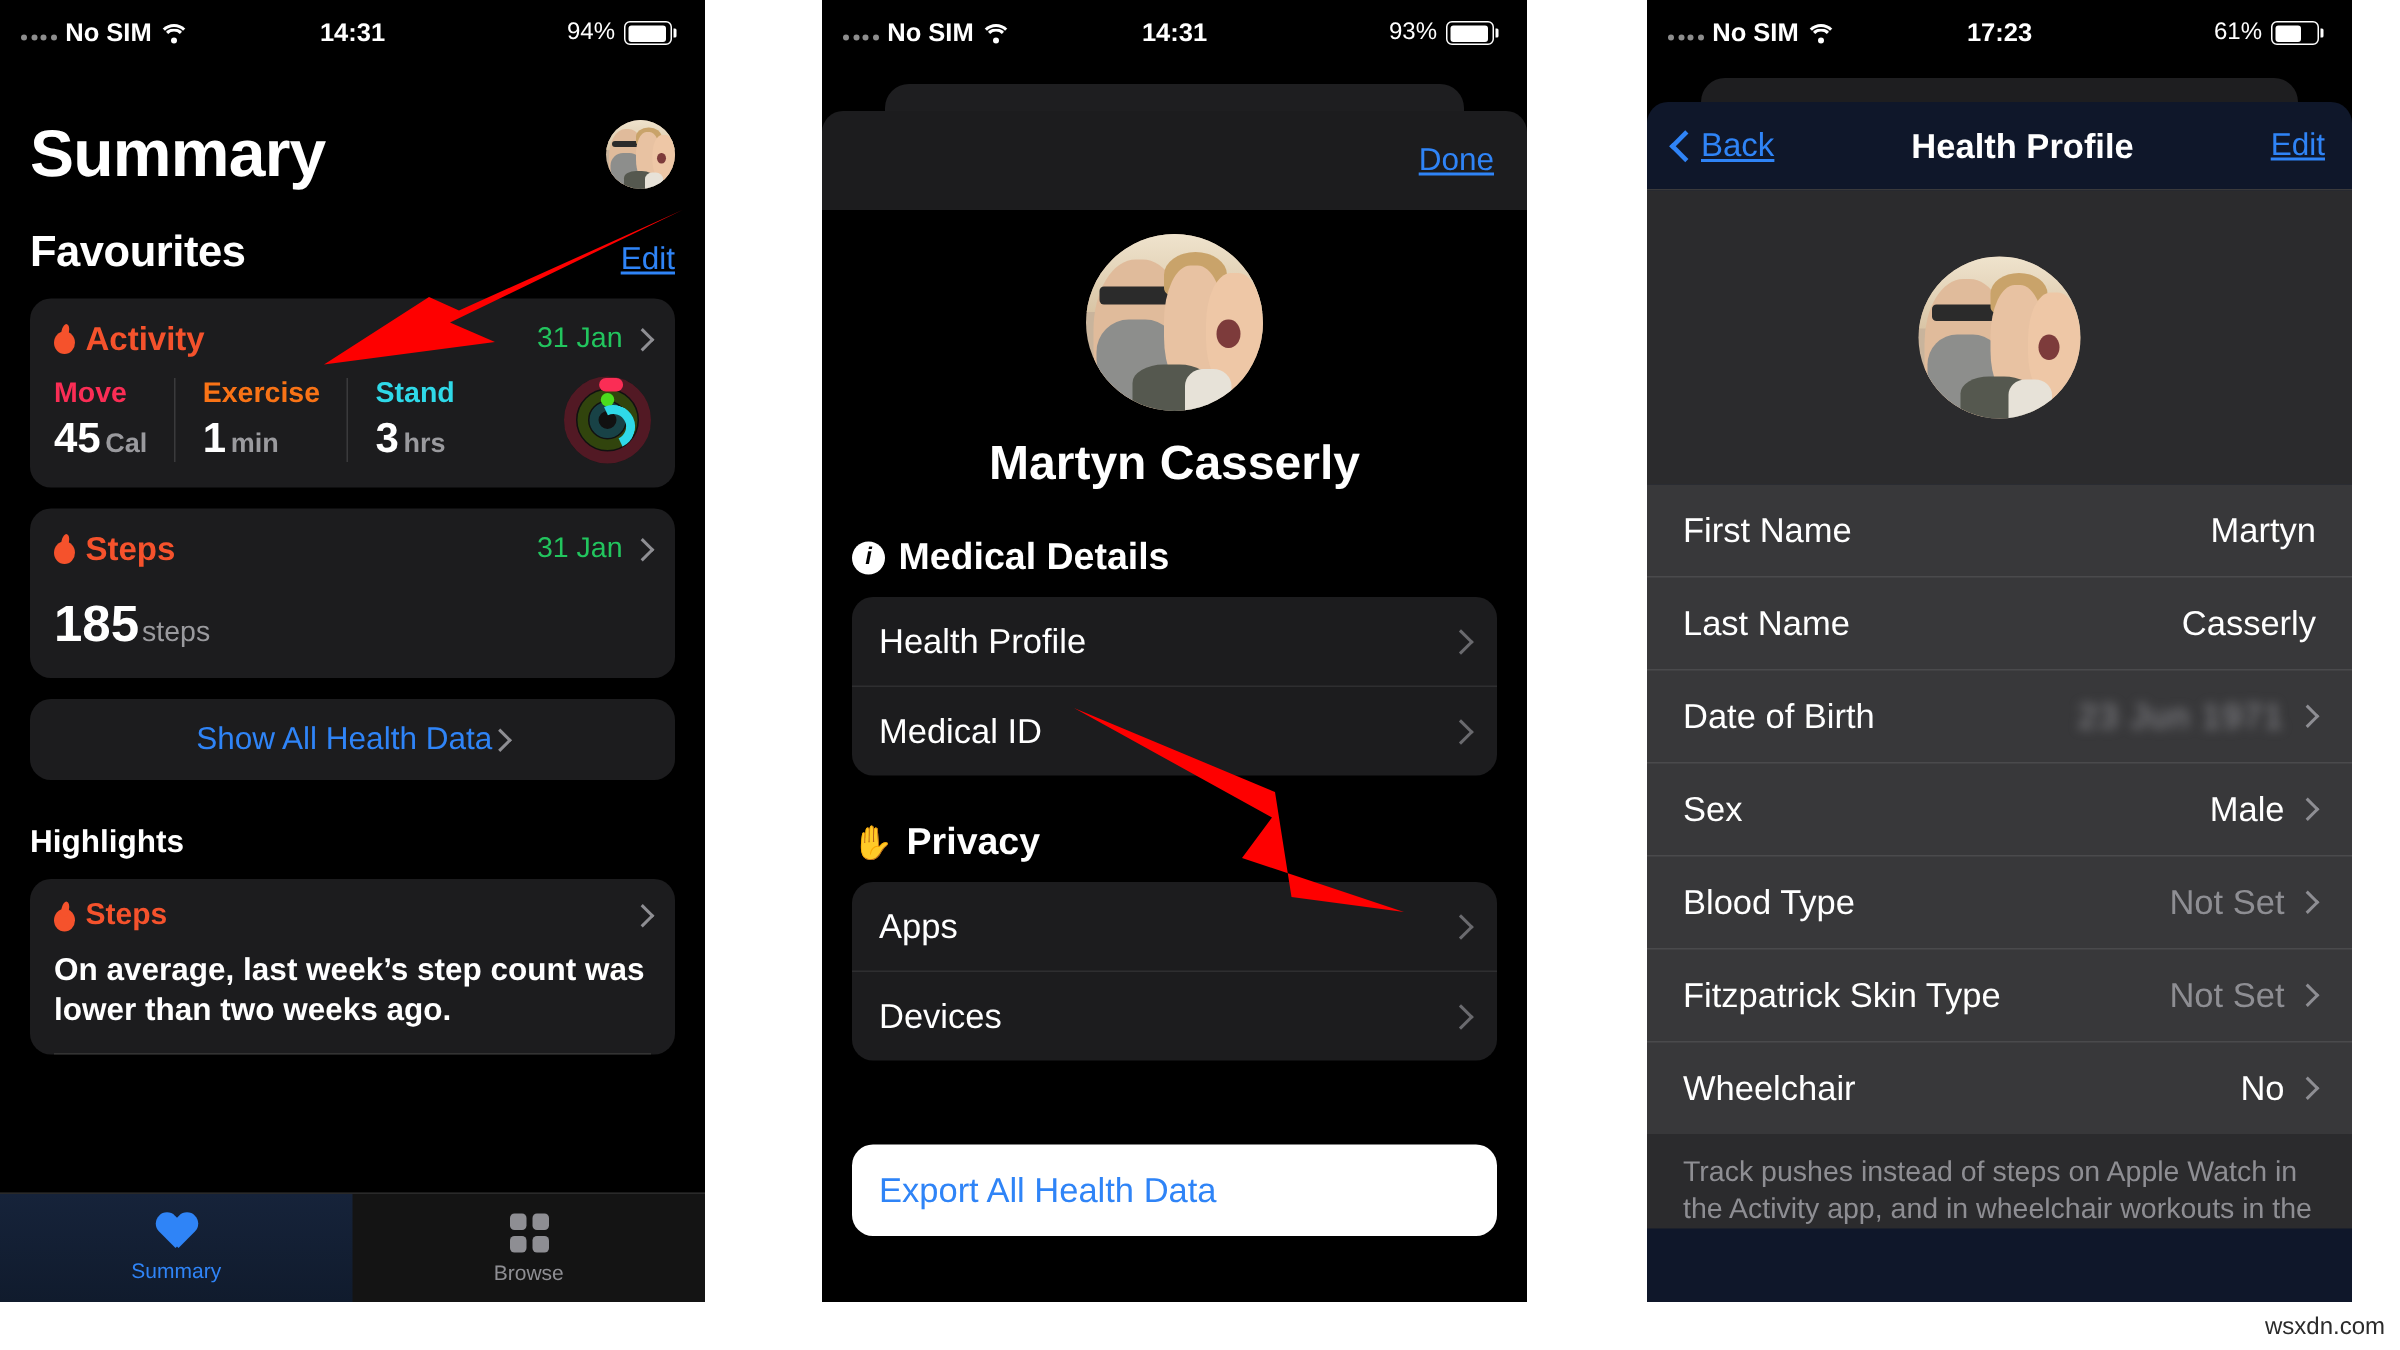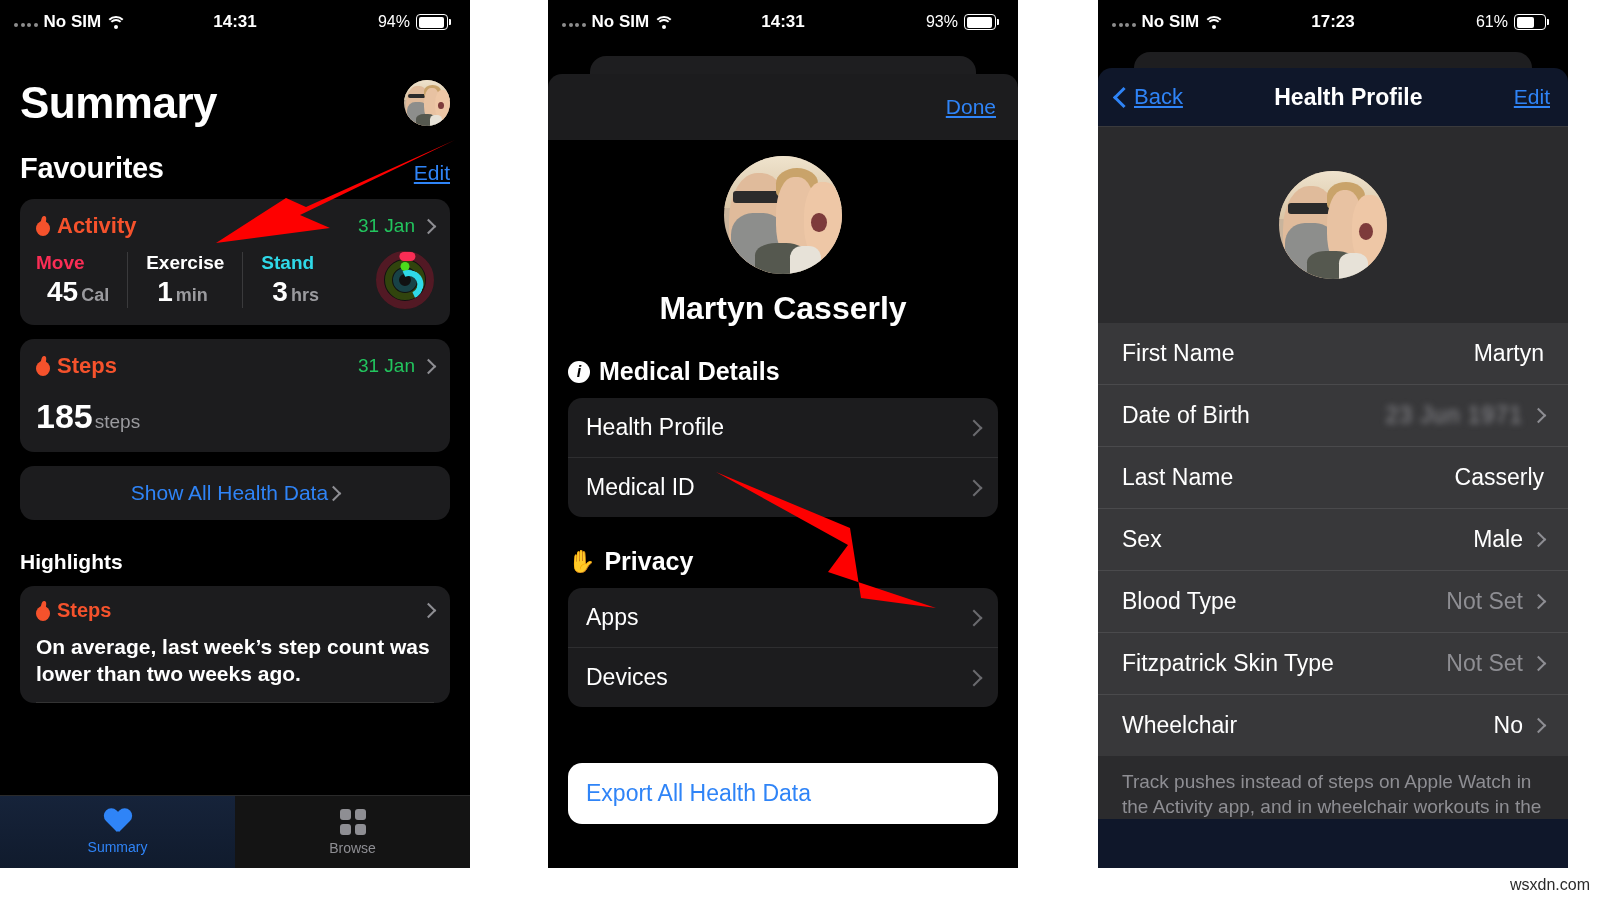--- a/index.html
+++ b/index.html
@@ -61,23 +61,23 @@
   .flame:before{content:"";position:absolute;left:0;bottom:0;width:14px;height:15px;border-radius:50% 50% 50% 50%;background:#f5522c;}
   .flame:after{content:"";position:absolute;left:5px;top:0;width:5px;height:10px;border-radius:60% 60% 40% 40%;background:#f5522c;transform:rotate(12deg);}
   .ctitle{color:#f5522c;font-size:22px;font-weight:700;}
   .chead-r{display:flex;align-items:center;gap:8px;color:#22c55e;font-size:19px;}
   .chev{display:inline-block;width:9px;height:9px;border-right:2.4px solid #8e8e93;border-top:2.4px solid #8e8e93;transform:rotate(45deg);}
 
   .rings-row{display:flex;align-items:center;margin-top:12px;}
   .metric{padding-right:18px;}
   .metric + .metric{padding-left:18px;border-left:1px solid #3a3a3c;}
   .mlabel{font-size:19px;font-weight:700;}
-  .mval{font-size:28px;font-weight:700;color:#fff;margin-top:2px;margin-left:11px;}
+  .mval{font-size:28px;font-weight:700;color:#fff;margin-top:2px;}
   .mval small{font-size:18px;color:#9a9a9e;font-weight:600;margin-left:3px;}
-  .m-move{color:#fa2d55;} .m-ex{color:#ffffff;} .m-stand{color:#2fd9e8;}
+  .m-move{color:#fa2d55;} .m-ex{color:#f97316;} .m-stand{color:#2fd9e8;}
   .rings{margin-left:auto;width:58px;height:58px;border-radius:50%;position:relative;background:#111;}
   .ring{position:absolute;border-radius:50%;}
   .r1{inset:0;border:8px solid rgba(250,45,85,.28);}
   .r2{inset:9px;border:7px solid rgba(164,251,0,.22);}
   .r3{inset:17px;border:6px solid rgba(47,217,232,.25);}
   .rdot{position:absolute;border-radius:50%;}
   .d1{width:16px;height:9px;background:#fa2d55;border-radius:6px;top:1px;left:50%;transform:translateX(-35%);}
   .d2{width:9px;height:9px;background:#4bdd1c;top:11px;left:50%;transform:translateX(-50%);}
   .d3{width:17px;height:17px;border-radius:50%;border:6px solid #2fd9e8;border-left-color:transparent;border-bottom-color:transparent;top:19px;left:52%;transform:translateX(-40%) rotate(20deg);}
 
@@ -416,29 +416,29 @@
           </div>
         </div>
       </div>
 
       <div class="p3-list">
         <div class="p3row">
           <span>First Name</span>
           <span class="p3val">Martyn</span>
         </div>
         <div class="p3row">
+          <span>Last Name</span>
+          <span class="p3val">Casserly</span>
+        </div>
+        <div class="p3row">
           <span>Date of Birth</span>
           <span class="p3val">
             <span class="blurred">23 Jun 1971</span>
             <span class="chev"></span>
           </span>
-        </div>
-        <div class="p3row">
-          <span>Last Name</span>
-          <span class="p3val">Casserly</span>
         </div>
         <div class="p3row">
           <span>Sex</span>
           <span class="p3val">
             <span>Male</span>
             <span class="chev"></span>
           </span>
         </div>
         <div class="p3row">
           <span>Blood Type</span>

